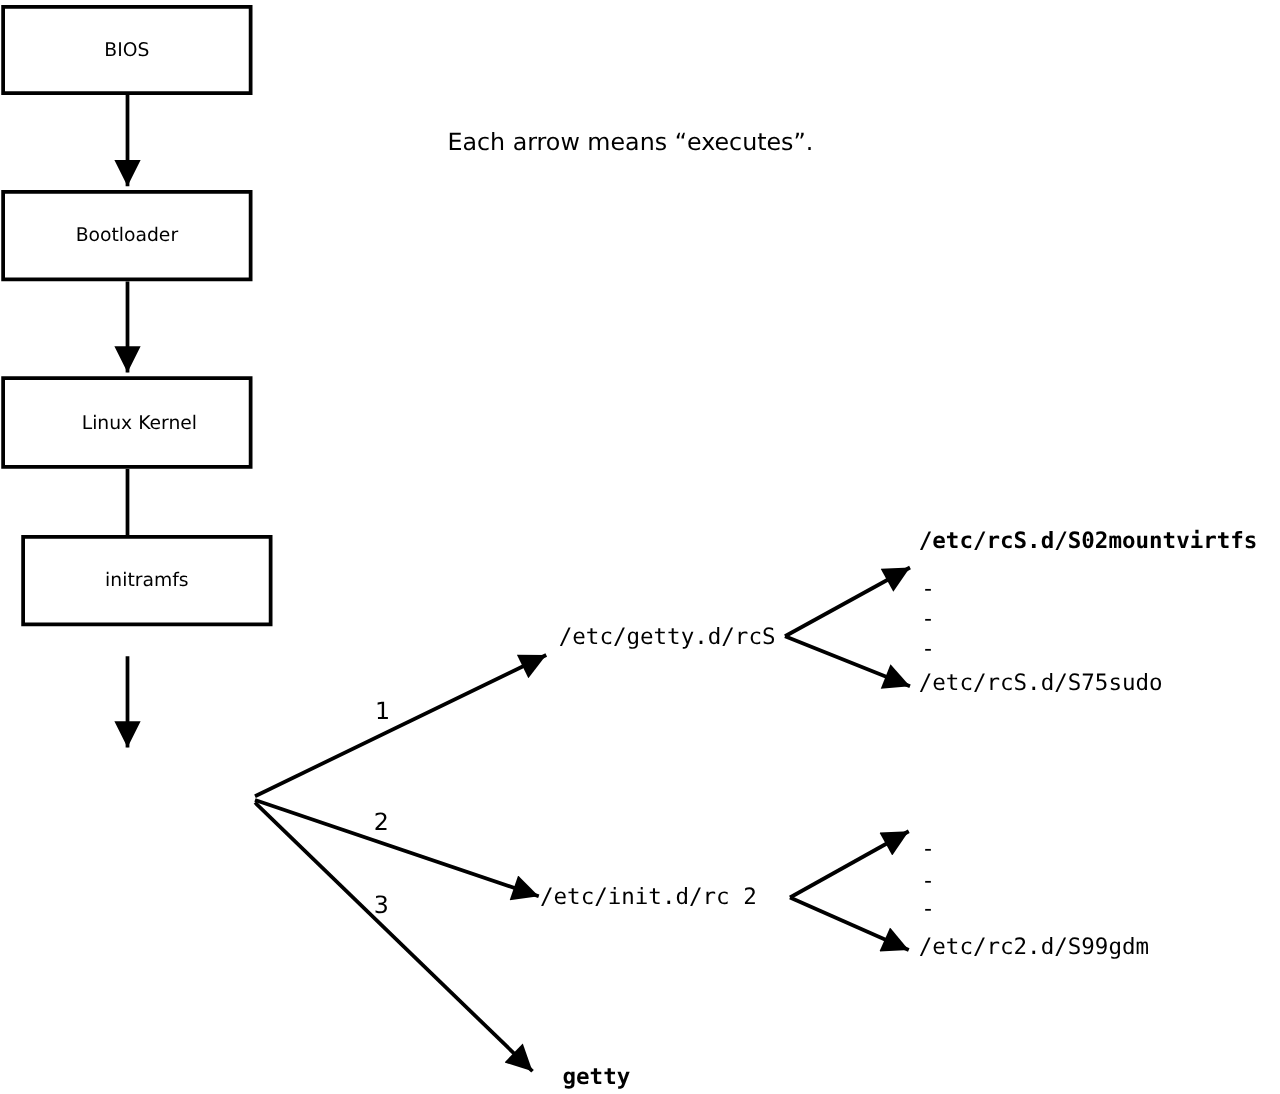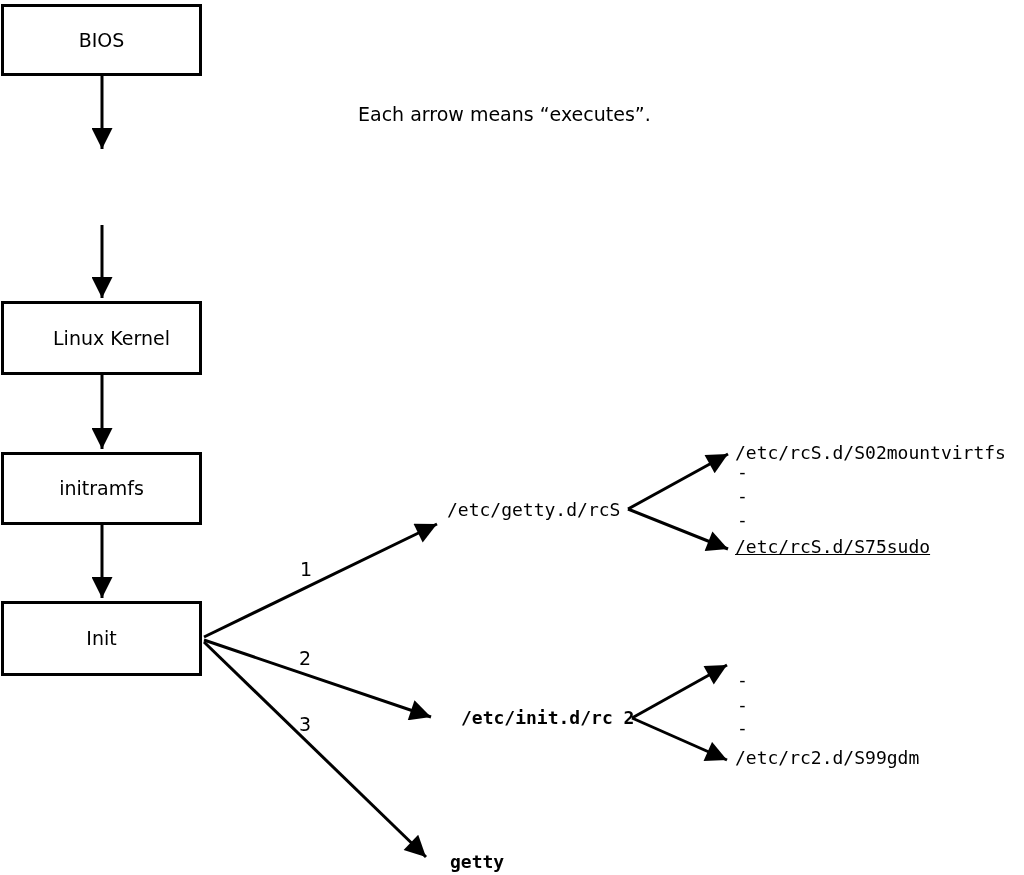--- a/index.html
+++ b/index.html
@@ -26,27 +26,27 @@
   .box {
     position: absolute;
     left: 1px;
     width: 201px;
     box-sizing: border-box;
     border: 3px solid #000000;
     background: #ffffff;
     display: flex;
     align-items: center;
     justify-content: center;
-    font-size: 19px;
+    font-size: 15px;
     line-height: 1;
   }
   .box-bios       { top: 4px;   height: 72px; }
   .box-bootloader { top: 152px; height: 73px; }
   .box-kernel     { top: 301px; height: 74px; padding-left: 20px; }
-  .box-initramfs  { top: 452px; height: 73px; }
+  .box-initramfs  { top: 428px; height: 73px; margin-left: 16px; }
   .box-init       { top: 601px; height: 75px; }
 
   .note {
     position: absolute;
     left: 358px;
     top: 103px;
     font-size: 19px;
     line-height: 1.2;
     white-space: nowrap;
     text-align: center;
@@ -61,28 +61,28 @@
   .num {
     position: absolute;
     font-size: 19px;
     line-height: 1;
   }
   .n1 { left: 300px; top: 560px; }
   .n2 { left: 299px; top: 649px; }
   .n3 { left: 299px; top: 715px; }
 
   .t-rcs   { left: 447px; top: 501px; }
-  .t-rc2   { left: 461px; top: 709px; font-weight: bold; }
+  .t-rc2   { left: 432px; top: 709px; }
   .t-getty { left: 450px; top: 853px; font-weight: bold; }
 
-  .r-s02   { left: 735px; top: 444px; }
+  .r-s02   { left: 735px; top: 424px; font-weight: bold; }
   .da1     { left: 737px; top: 463px; }
   .da2     { left: 737px; top: 487px; }
   .da3     { left: 737px; top: 511px; }
-  .r-s75   { left: 735px; top: 538px; text-decoration: underline; }
+  .r-s75   { left: 735px; top: 538px; }
 
   .r-s10   { left: 735px; top: 643px; }
   .db1     { left: 737px; top: 671px; }
   .db2     { left: 737px; top: 696px; }
   .db3     { left: 737px; top: 719px; }
   .r-s99   { left: 735px; top: 749px; text-align: center; }
 
   svg line { stroke: #000000; stroke-width: 3; }
 </style>
 </head>
@@ -109,28 +109,28 @@
     <line x1="628" y1="509" x2="728" y2="454" marker-end="url(#arrow)"></line>
     <line x1="628" y1="509" x2="728" y2="549" marker-end="url(#arrow)"></line>
 
     <line x1="632" y1="718" x2="727" y2="665" marker-end="url(#arrow)"></line>
     <line x1="632" y1="718" x2="727" y2="760" marker-end="url(#arrow)"></line>
   </svg>
 
   <div class="box box-bios">
     <span>BIOS</span>
   </div>
+  <div class="box box-bootloader">
+    <span>Bootloader</span>
+  </div>
   <div class="box box-kernel">
     <span>Linux Kernel</span>
   </div>
   <div class="box box-initramfs">
     <span>initramfs</span>
-  </div>
-  <div class="box box-init">
-    <span>Init</span>
   </div>
 
   <div class="note">Each arrow means “executes”.</div>
 
   <div class="num n1">1</div>
   <div class="num n2">2</div>
   <div class="num n3">3</div>
 
   <div class="mono t-rcs">/etc/getty.d/rcS</div>
   <div class="mono t-rc2">/etc/init.d/rc 2</div>

